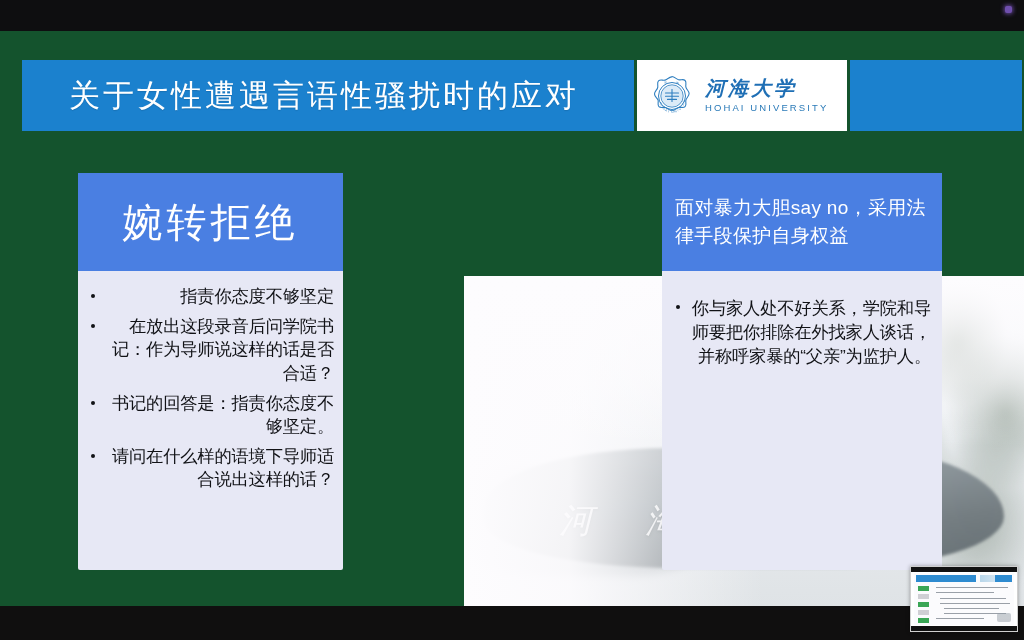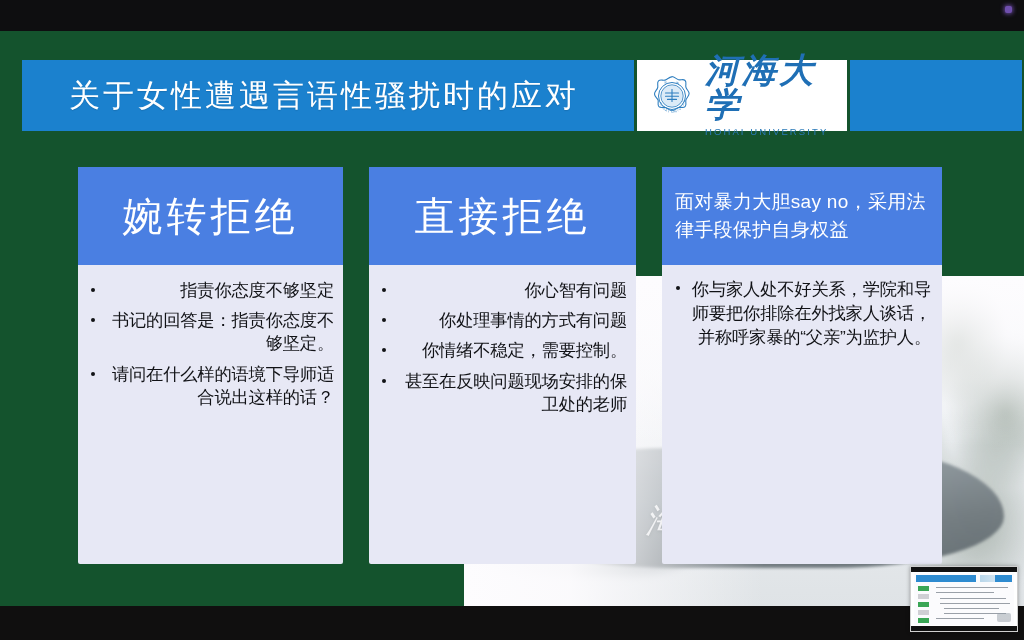--- a/index.html
+++ b/index.html
@@ -50,46 +50,46 @@
   .hdr-title{position:absolute;left:0;top:0;width:612px;height:71px;display:flex;
     align-items:center;justify-content:center;color:#ffffff;
     font-family:"Liberation Serif","DejaVu Serif",serif;font-size:31px;letter-spacing:3px;
     padding-right:8px;box-sizing:border-box;text-shadow:0 1px 1px rgba(0,0,0,.12);}
   .hdr-logo{position:absolute;left:615px;top:0;width:210px;height:71px;background:#ffffff;
     display:flex;align-items:center;gap:7px;padding-left:9px;box-sizing:border-box;}
   .hdr-bar-right{position:absolute;left:828px;top:0;width:172px;height:71px;background:#1b81ce;}
 
   .seal{width:52px;height:52px;flex:0 0 52px;position:relative;}
   .logo-text{display:flex;flex-direction:column;justify-content:center;line-height:1;}
-  .logo-cn{font-family:"Liberation Serif","DejaVu Serif",serif;font-size:34px;color:#1f6fb5;
+  .logo-cn{font-family:"Liberation Serif","DejaVu Serif",serif;font-size:20px;color:#1f6fb5;
     letter-spacing:3px;font-style:italic;font-weight:bold;}
   .logo-en{font-size:9.5px;color:#2a7ab8;letter-spacing:2.1px;margin-top:5px;}
 
   
-  .cards{position:absolute;left:0;top:10px;width:1024px;height:575px;}
+  .cards{position:absolute;left:0;top:16px;width:1024px;height:575px;}
   .card{position:absolute;top:126px;background:#e7e8f5;border-radius:2px;}
   .card-1{left:78px;width:265px;height:397px;}
   .card-2{left:369px;width:267px;height:397px;}
   .card-3{left:662px;width:280px;height:397px;}
 
   .card-head{height:98px;background:#4a7fe2;display:flex;align-items:center;justify-content:center;
     box-sizing:border-box;}
   .card-head.big{font-family:"Liberation Serif","DejaVu Serif",serif;font-size:40px;color:#fff;
     letter-spacing:4px;}
   .card-head.small{font-size:19px;color:#fff;line-height:1.45;text-align:left;
     padding:8px 13px;letter-spacing:.3px;align-items:center;}
 
   .card-body{padding:14px 9px 10px 6px;}
   ul.bullets{list-style:none;margin:0;padding:0;text-align:right;}
   ul.bullets li{position:relative;padding-left:19px;color:#111216;font-size:17.3px;
     line-height:1.34;margin-bottom:7px;letter-spacing:-.2px;}
   ul.bullets li:before{content:"";position:absolute;left:7px;top:9px;width:4px;height:4px;
     border-radius:50%;background:#111216;}
   .card-3 ul.bullets li{font-size:17.3px;line-height:1.4;}
-  .card-3 .card-body{padding:12px 11px 10px 7px;}
+  .card-3 .card-body{padding:25px 11px 10px 7px;}
 
   
   .pip{position:absolute;left:910px;top:566px;width:108px;height:66px;z-index:45;
     background:#ffffff;border:1px solid #cfcfcf;box-shadow:0 0 4px rgba(0,0,0,.35);
     box-sizing:border-box;overflow:hidden;}
   .pip-top{height:5px;background:#111;}
   .pip-bot{position:absolute;left:0;bottom:0;width:100%;height:5px;background:#111;}
   .pip-slide{position:absolute;left:3px;top:6px;right:3px;bottom:6px;background:#fbfbfd;overflow:hidden;}
   .pip-hdr{position:absolute;left:2px;top:2px;width:60px;height:7px;background:#2e8bd0;}
   .pip-hdr2{position:absolute;right:2px;top:2px;width:17px;height:7px;background:#2e8bd0;}
@@ -158,37 +158,27 @@
       <div class="hdr-bar-right"></div>
     </div>
 
     <div class="cards">
 
       <div class="card card-1">
         <div class="card-head big">婉转拒绝</div>
         <div class="card-body">
           <ul class="bullets">
             <li>指责你态度不够坚定</li>
+            <li>在放出这段录音后问学院书记：作为导师说这样的话是否合适？</li>
             <li>书记的回答是：指责你态度不够坚定。</li>
             <li>请问在什么样的语境下导师适合说出这样的话？</li>
           </ul>
         </div>
       </div>
 
-      <div class="card card-2">
-        <div class="card-head big">直接拒绝</div>
-        <div class="card-body">
-          <ul class="bullets">
-            <li>你心智有问题</li>
-            <li>你处理事情的方式有问题</li>
-            <li>你情绪不稳定，需要控制。</li>
-            <li>甚至在反映问题现场安排的保卫处的老师</li>
-          </ul>
-        </div>
-      </div>
 
       <div class="card card-3">
         <div class="card-head small">面对暴力大胆say no，采用法律手段保护自身权益</div>
         <div class="card-body">
           <ul class="bullets">
             <li>你与家人处不好关系，学院和导师要把你排除在外找家人谈话，并称呼家暴的“父亲”为监护人。</li>
           </ul>
         </div>
       </div>
 

